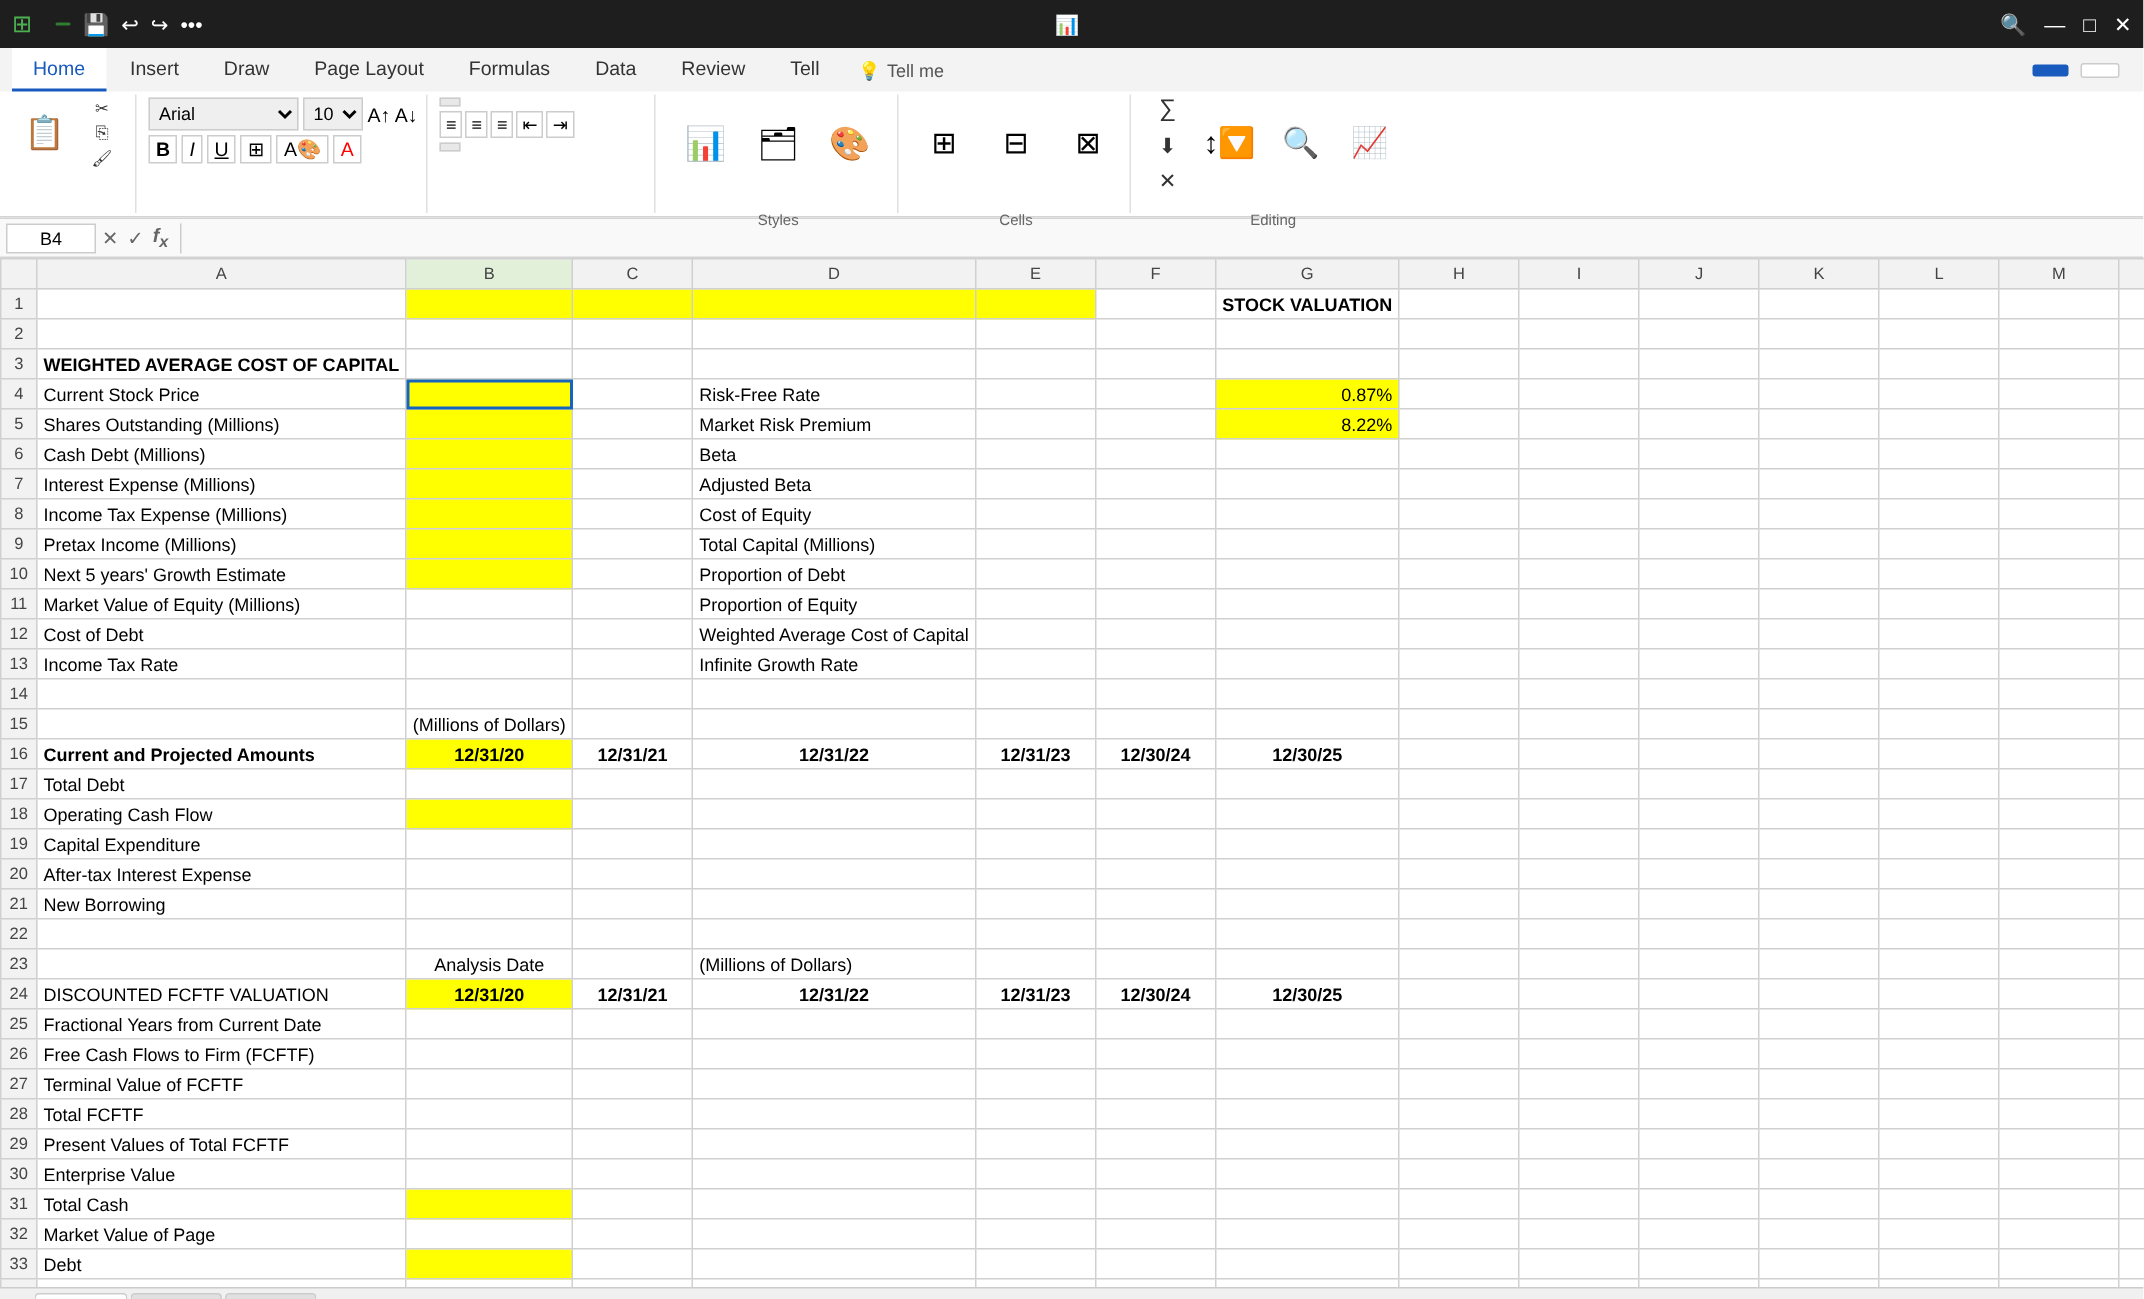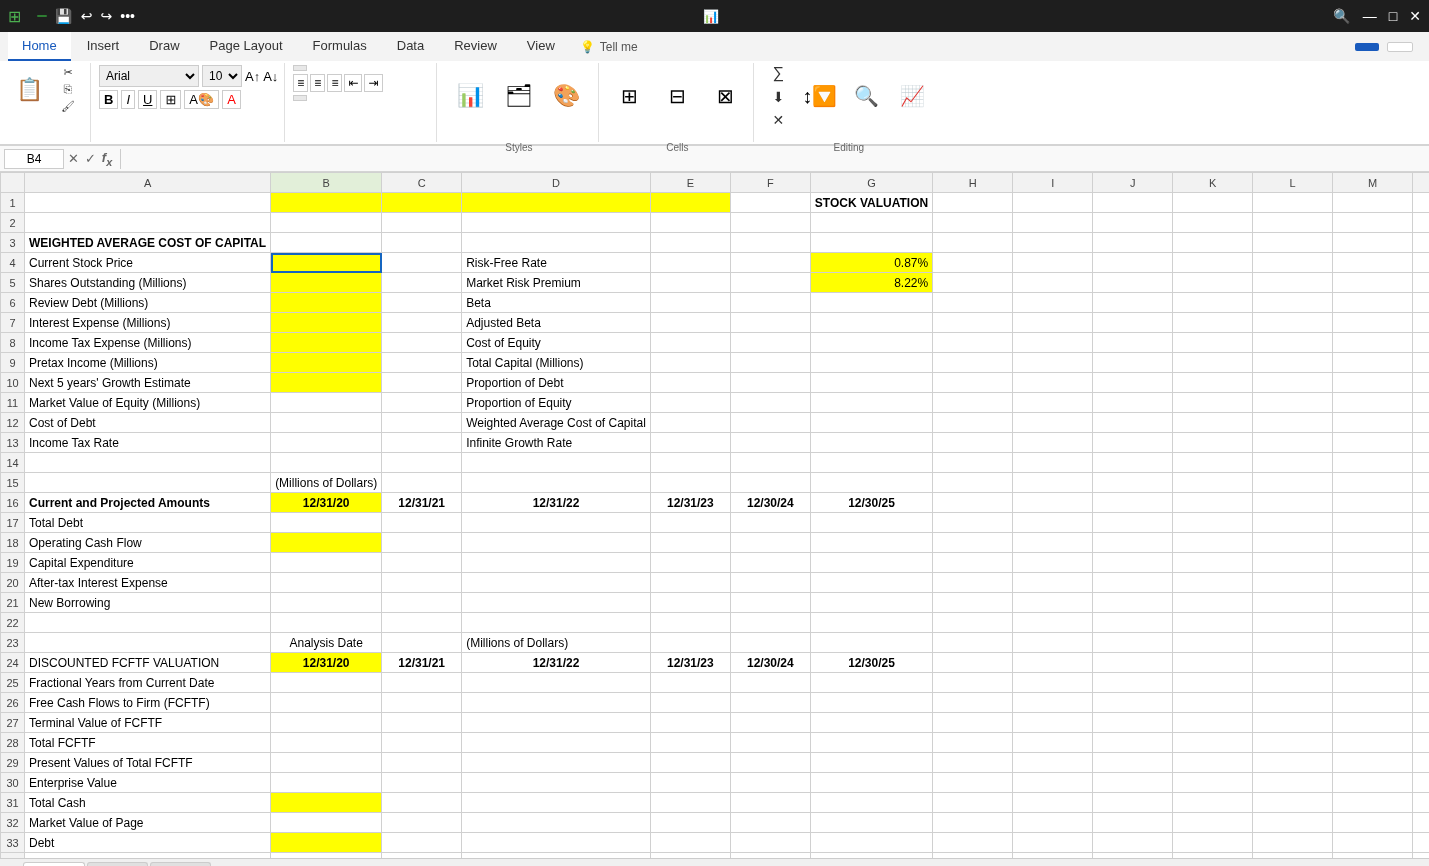--- a/index.html
+++ b/index.html
@@ -102,21 +102,21 @@
 
 <div class="ribbon">
   <div class="ribbon-tabs">
     <div class="ribbon-tab active">Home</div>
     <div class="ribbon-tab">Insert</div>
     <div class="ribbon-tab">Draw</div>
     <div class="ribbon-tab">Page Layout</div>
     <div class="ribbon-tab">Formulas</div>
     <div class="ribbon-tab">Data</div>
     <div class="ribbon-tab">Review</div>
-    <div class="ribbon-tab">View</div>
+    <div class="ribbon-tab">Tell</div>
     <div class="tell-me">
       <span>💡</span>
 
       <span>Tell me</span>
     </div>
     <div style="flex:1;"></div>
     <div style="display:flex; align-items:center; gap:8px; padding-right:8px;">
       <button style="background:#185abd; color:#fff; border:none; padding:4px 12px; font-size:12px; cursor:pointer; border-radius:2px;"></button>
       <button style="background:#fff; color:#333; border:1px solid #ccc; padding:4px 12px; font-size:12px; cursor:pointer; border-radius:2px;"></button>
     </div>
@@ -366,21 +366,21 @@
           <td class="cell" style="width: 80px;"></td>
           <td class="cell" style="width: 80px;"></td>
           <td class="cell" style="width: 80px;"></td>
           <td class="cell" style="width: 80px;"></td>
           <td class="cell" style="width: 80px;"></td>
           <td class="cell" style="width: 80px;"></td>
           <td class="cell" style="width: 80px;"></td>
         </tr>
         <tr>
           <th class="row-header">6</th>
-          <td class="cell" style="width: 260px;">Review Debt (Millions)</td>
+          <td class="cell" style="width: 260px;">Cash Debt (Millions)</td>
           <td class="cell" style="width: 130px; background-color: rgb(255, 255, 0);"></td>
           <td class="cell" style="width: 80px;"></td>
           <td class="cell" style="width: 230px;">Beta</td>
           <td class="cell" style="width: 80px;"></td>
           <td class="cell" style="width: 80px;"></td>
           <td class="cell" style="width: 80px;"></td>
           <td class="cell" style="width: 80px;"></td>
           <td class="cell" style="width: 80px;"></td>
           <td class="cell" style="width: 80px;"></td>
           <td class="cell" style="width: 80px;"></td>

